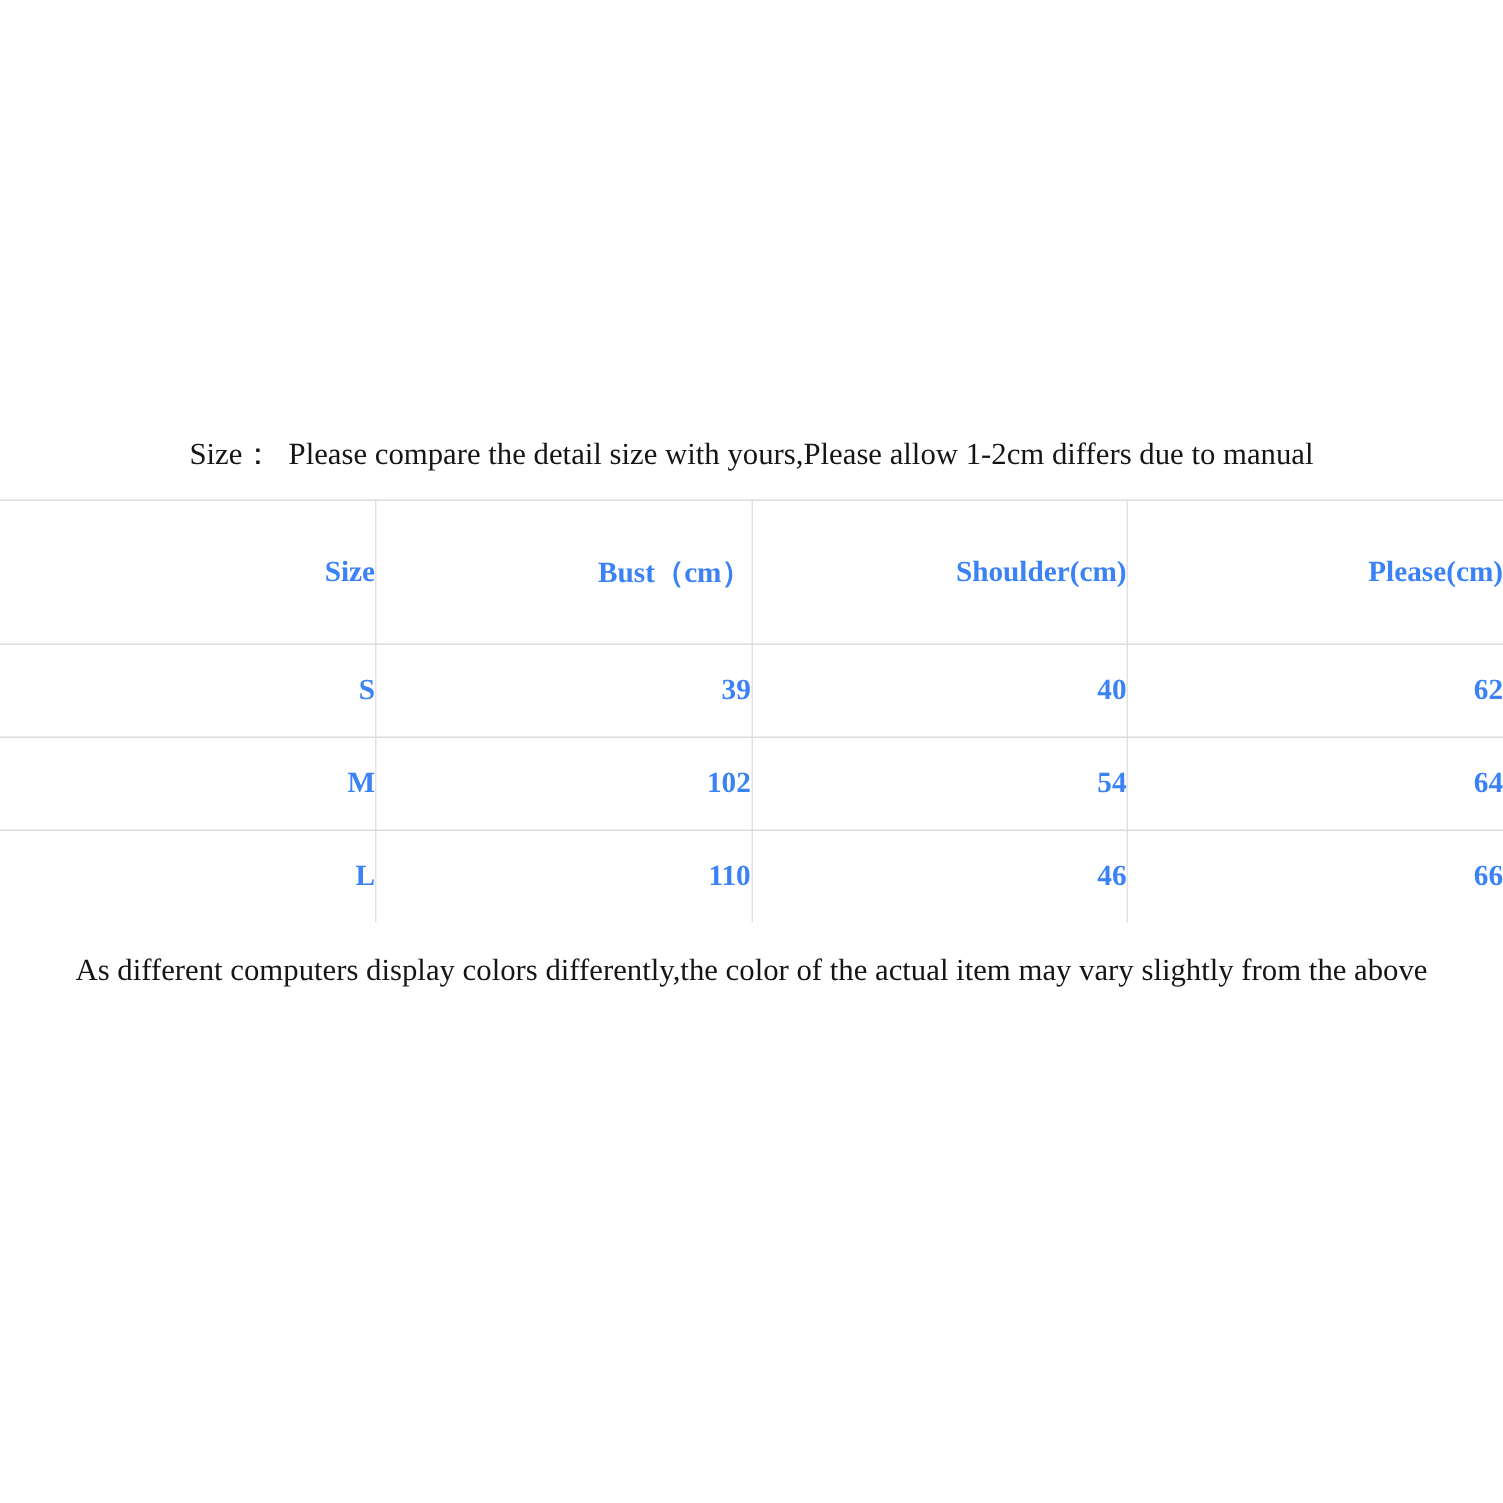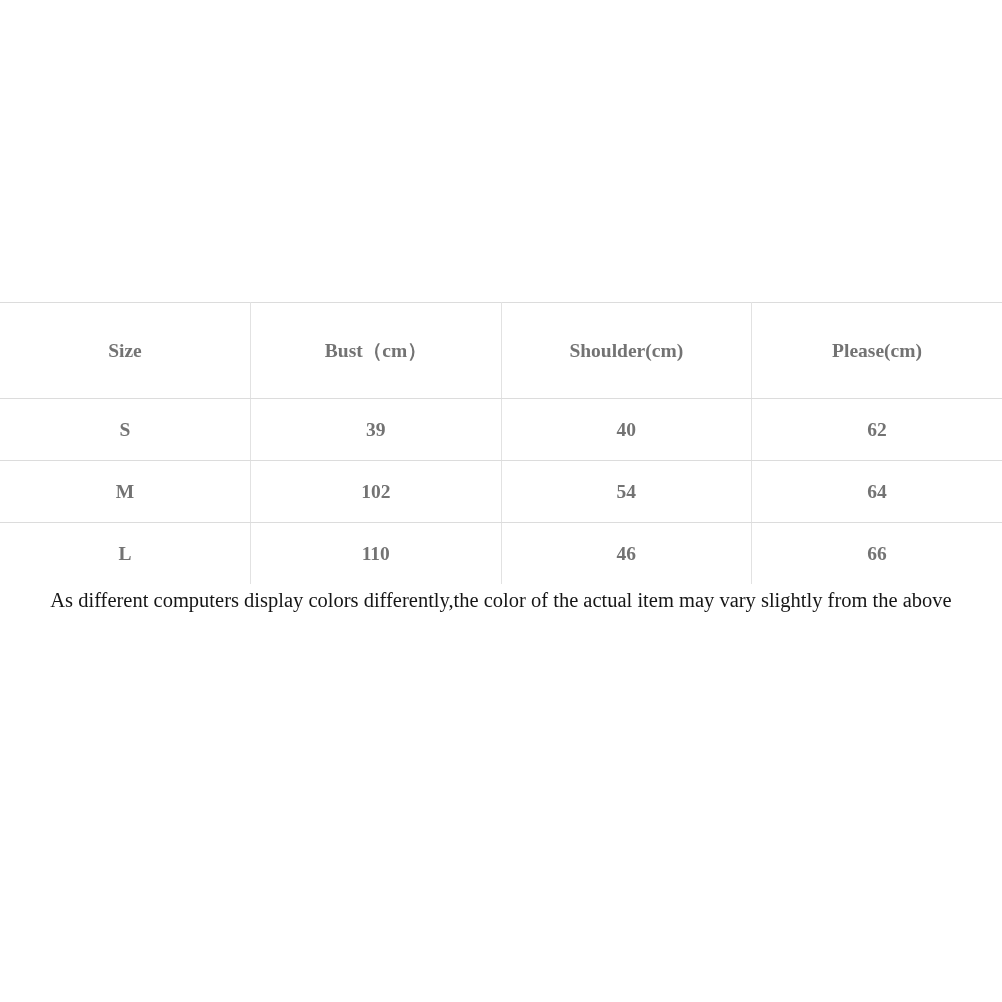--- a/index.html
+++ b/index.html
@@ -43,24 +43,24 @@
     width: 1002px;
     border-collapse: collapse;
     table-layout: fixed;
     margin-top: 14px;
   }
   table.size-table th,
   table.size-table td {
     border: 1px solid #dcdcdc;
     border-left-color: #e2e2e2;
     border-right-color: #e2e2e2;
-    text-align: center;
+    text-align: right;
     font-weight: bold;
     font-size: 19.5px;
-    color: #737373;
+    color: #3b82f6;
     padding: 0;
   }
   table.size-table thead th {
     height: 95px;
     vertical-align: middle;
     font-size: 19.5px;
   }
   table.size-table tbody td {
     height: 61px;
     vertical-align: middle;
@@ -70,38 +70,39 @@
     border-left: none;
   }
   table.size-table th:last-child,
   table.size-table td:last-child {
     border-right: none;
   }
   table.size-table tbody tr:last-child td {
     border-bottom: none;
   }
   .note {
-    margin-top: 0;
+    margin-top: 16px;
     padding: 0 6px;
     text-align: center;
     font-size: 20.5px;
     line-height: 32px;
     color: #151515;
   }
   .note .note-line {
     display: block;
   }
 </style>
 </head>
 <body>
 
 <div class="page">
   <div class="content">
 
     <div class="intro">
+      <span class="intro-line"><span class="label">Size：</span>&nbsp;&nbsp;<span>Please compare the detail size with yours,Please allow 1-2cm differs due to manual</span></span>
     </div>
 
     <table class="size-table">
       <thead>
         <tr>
           <th>Size</th>
           <th>Bust（cm）</th>
           <th>Shoulder(cm)</th>
           <th>Please(cm)</th>
         </tr>

